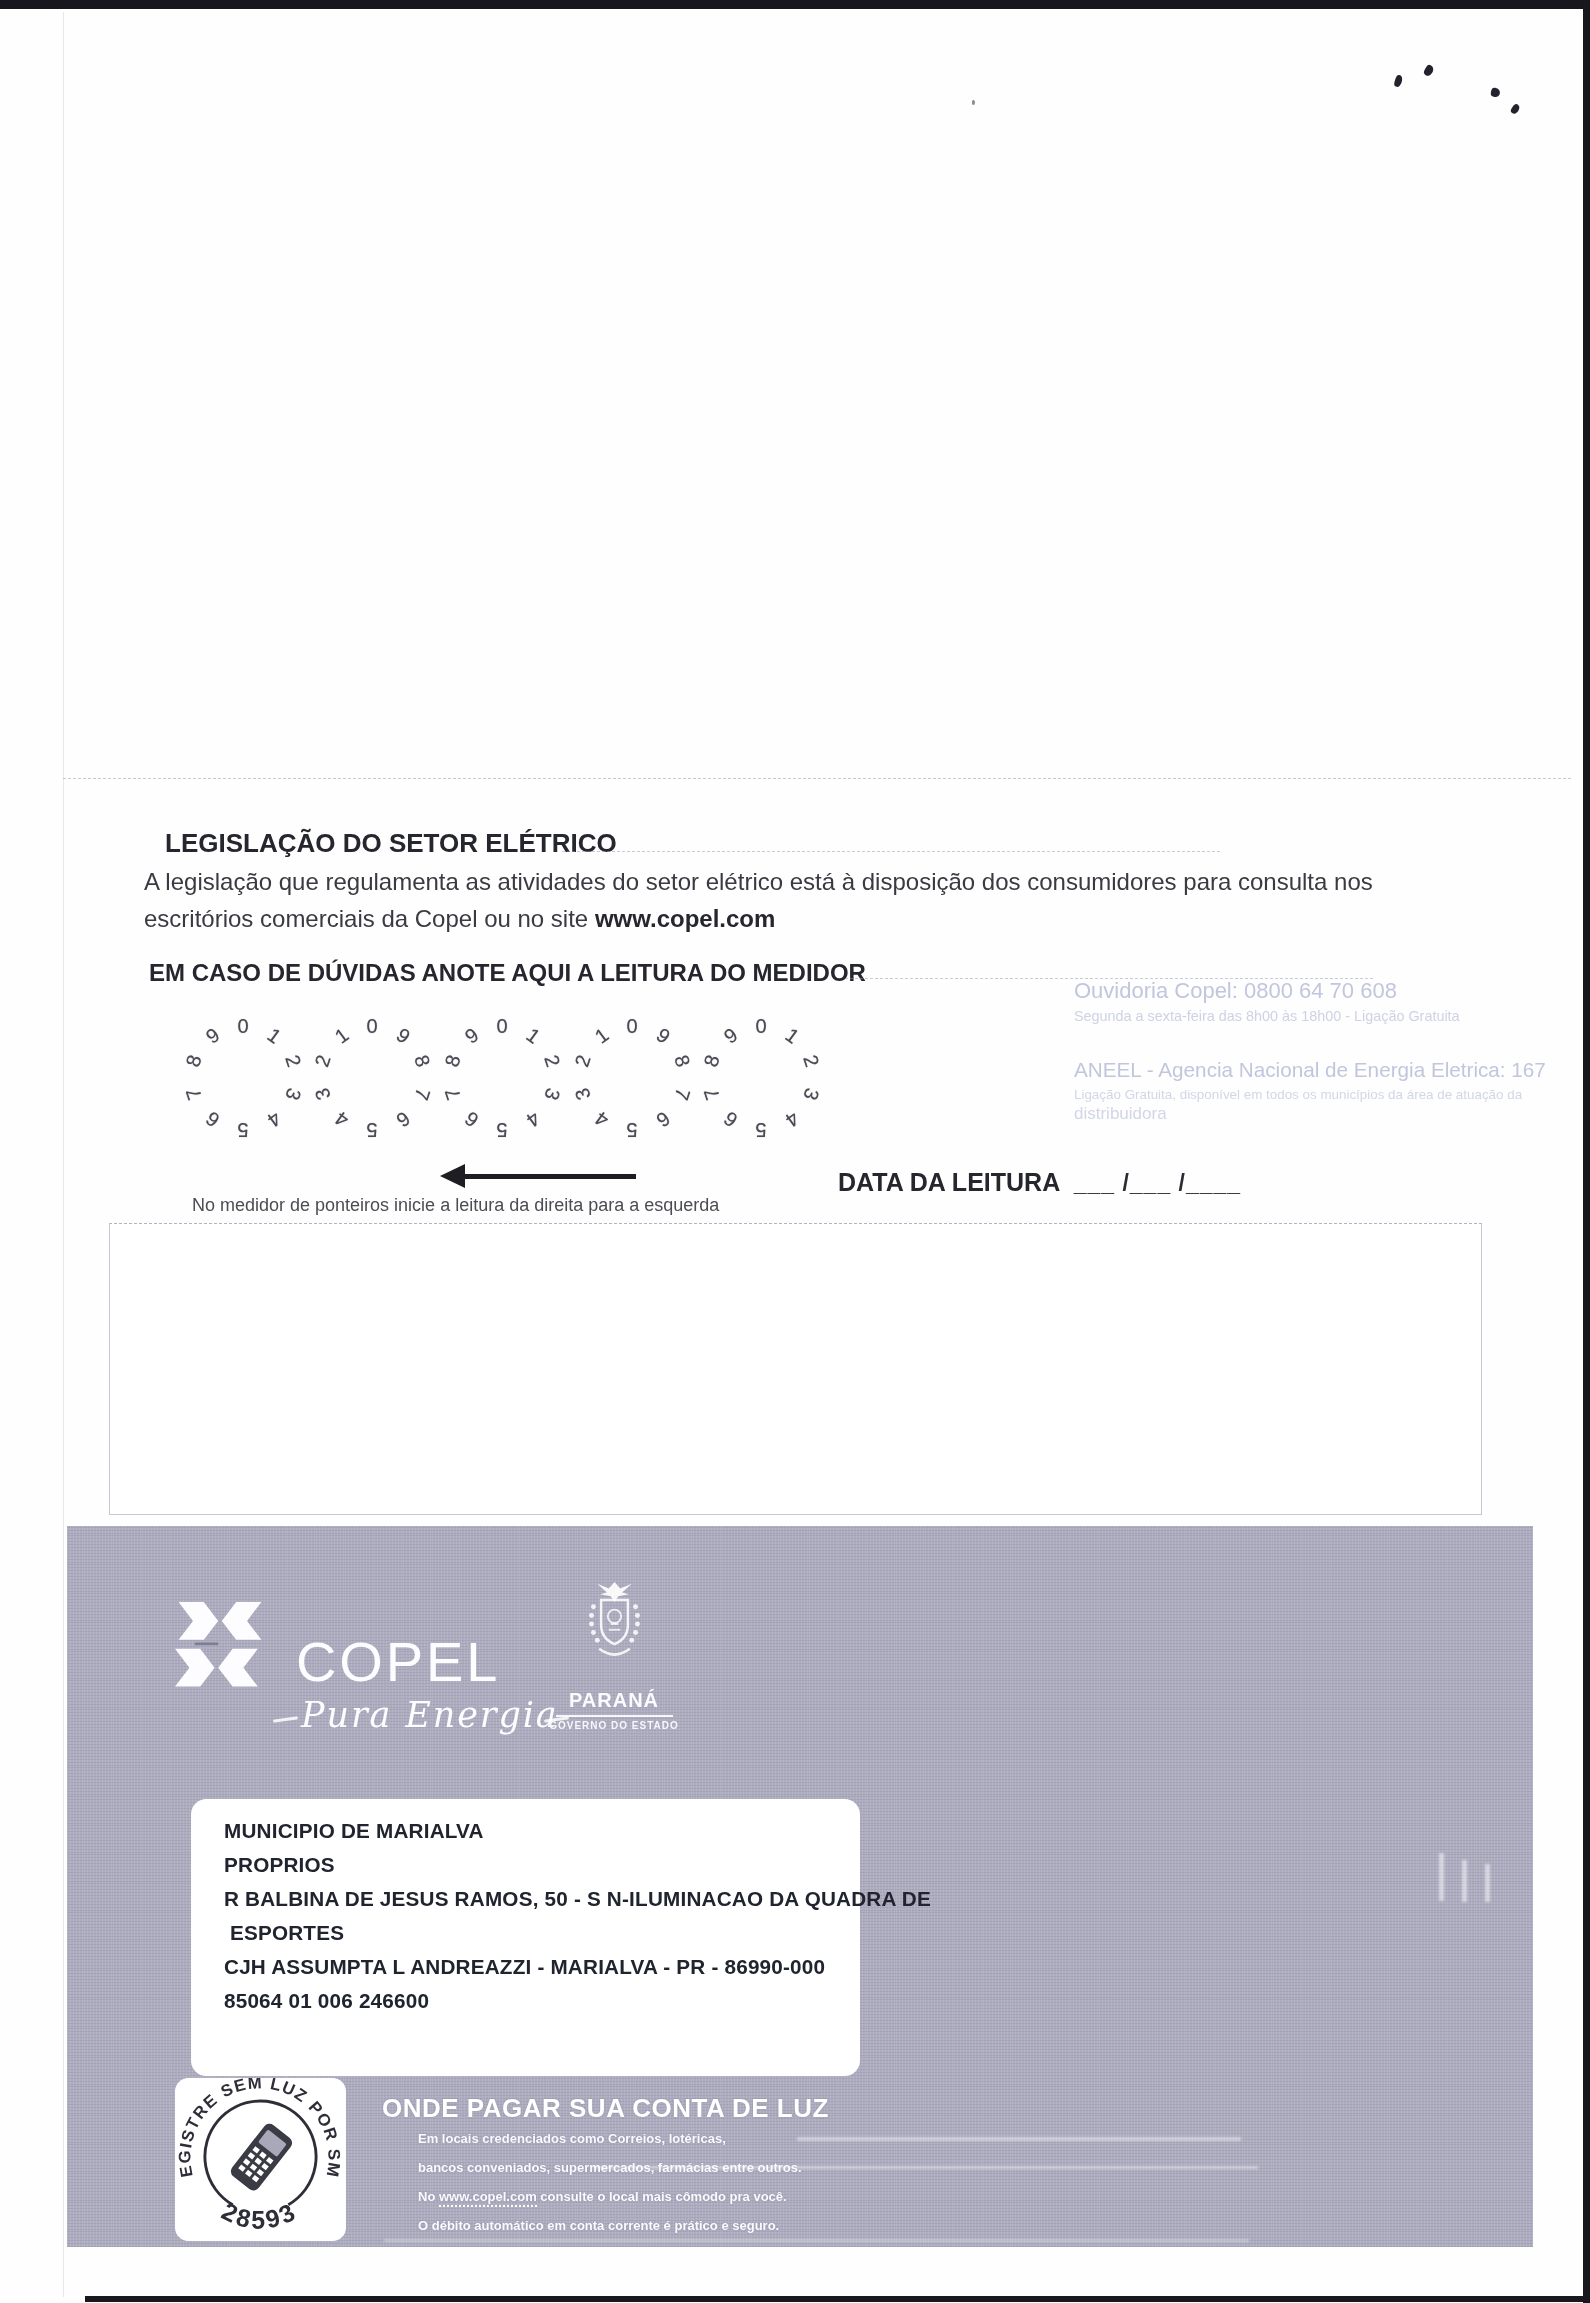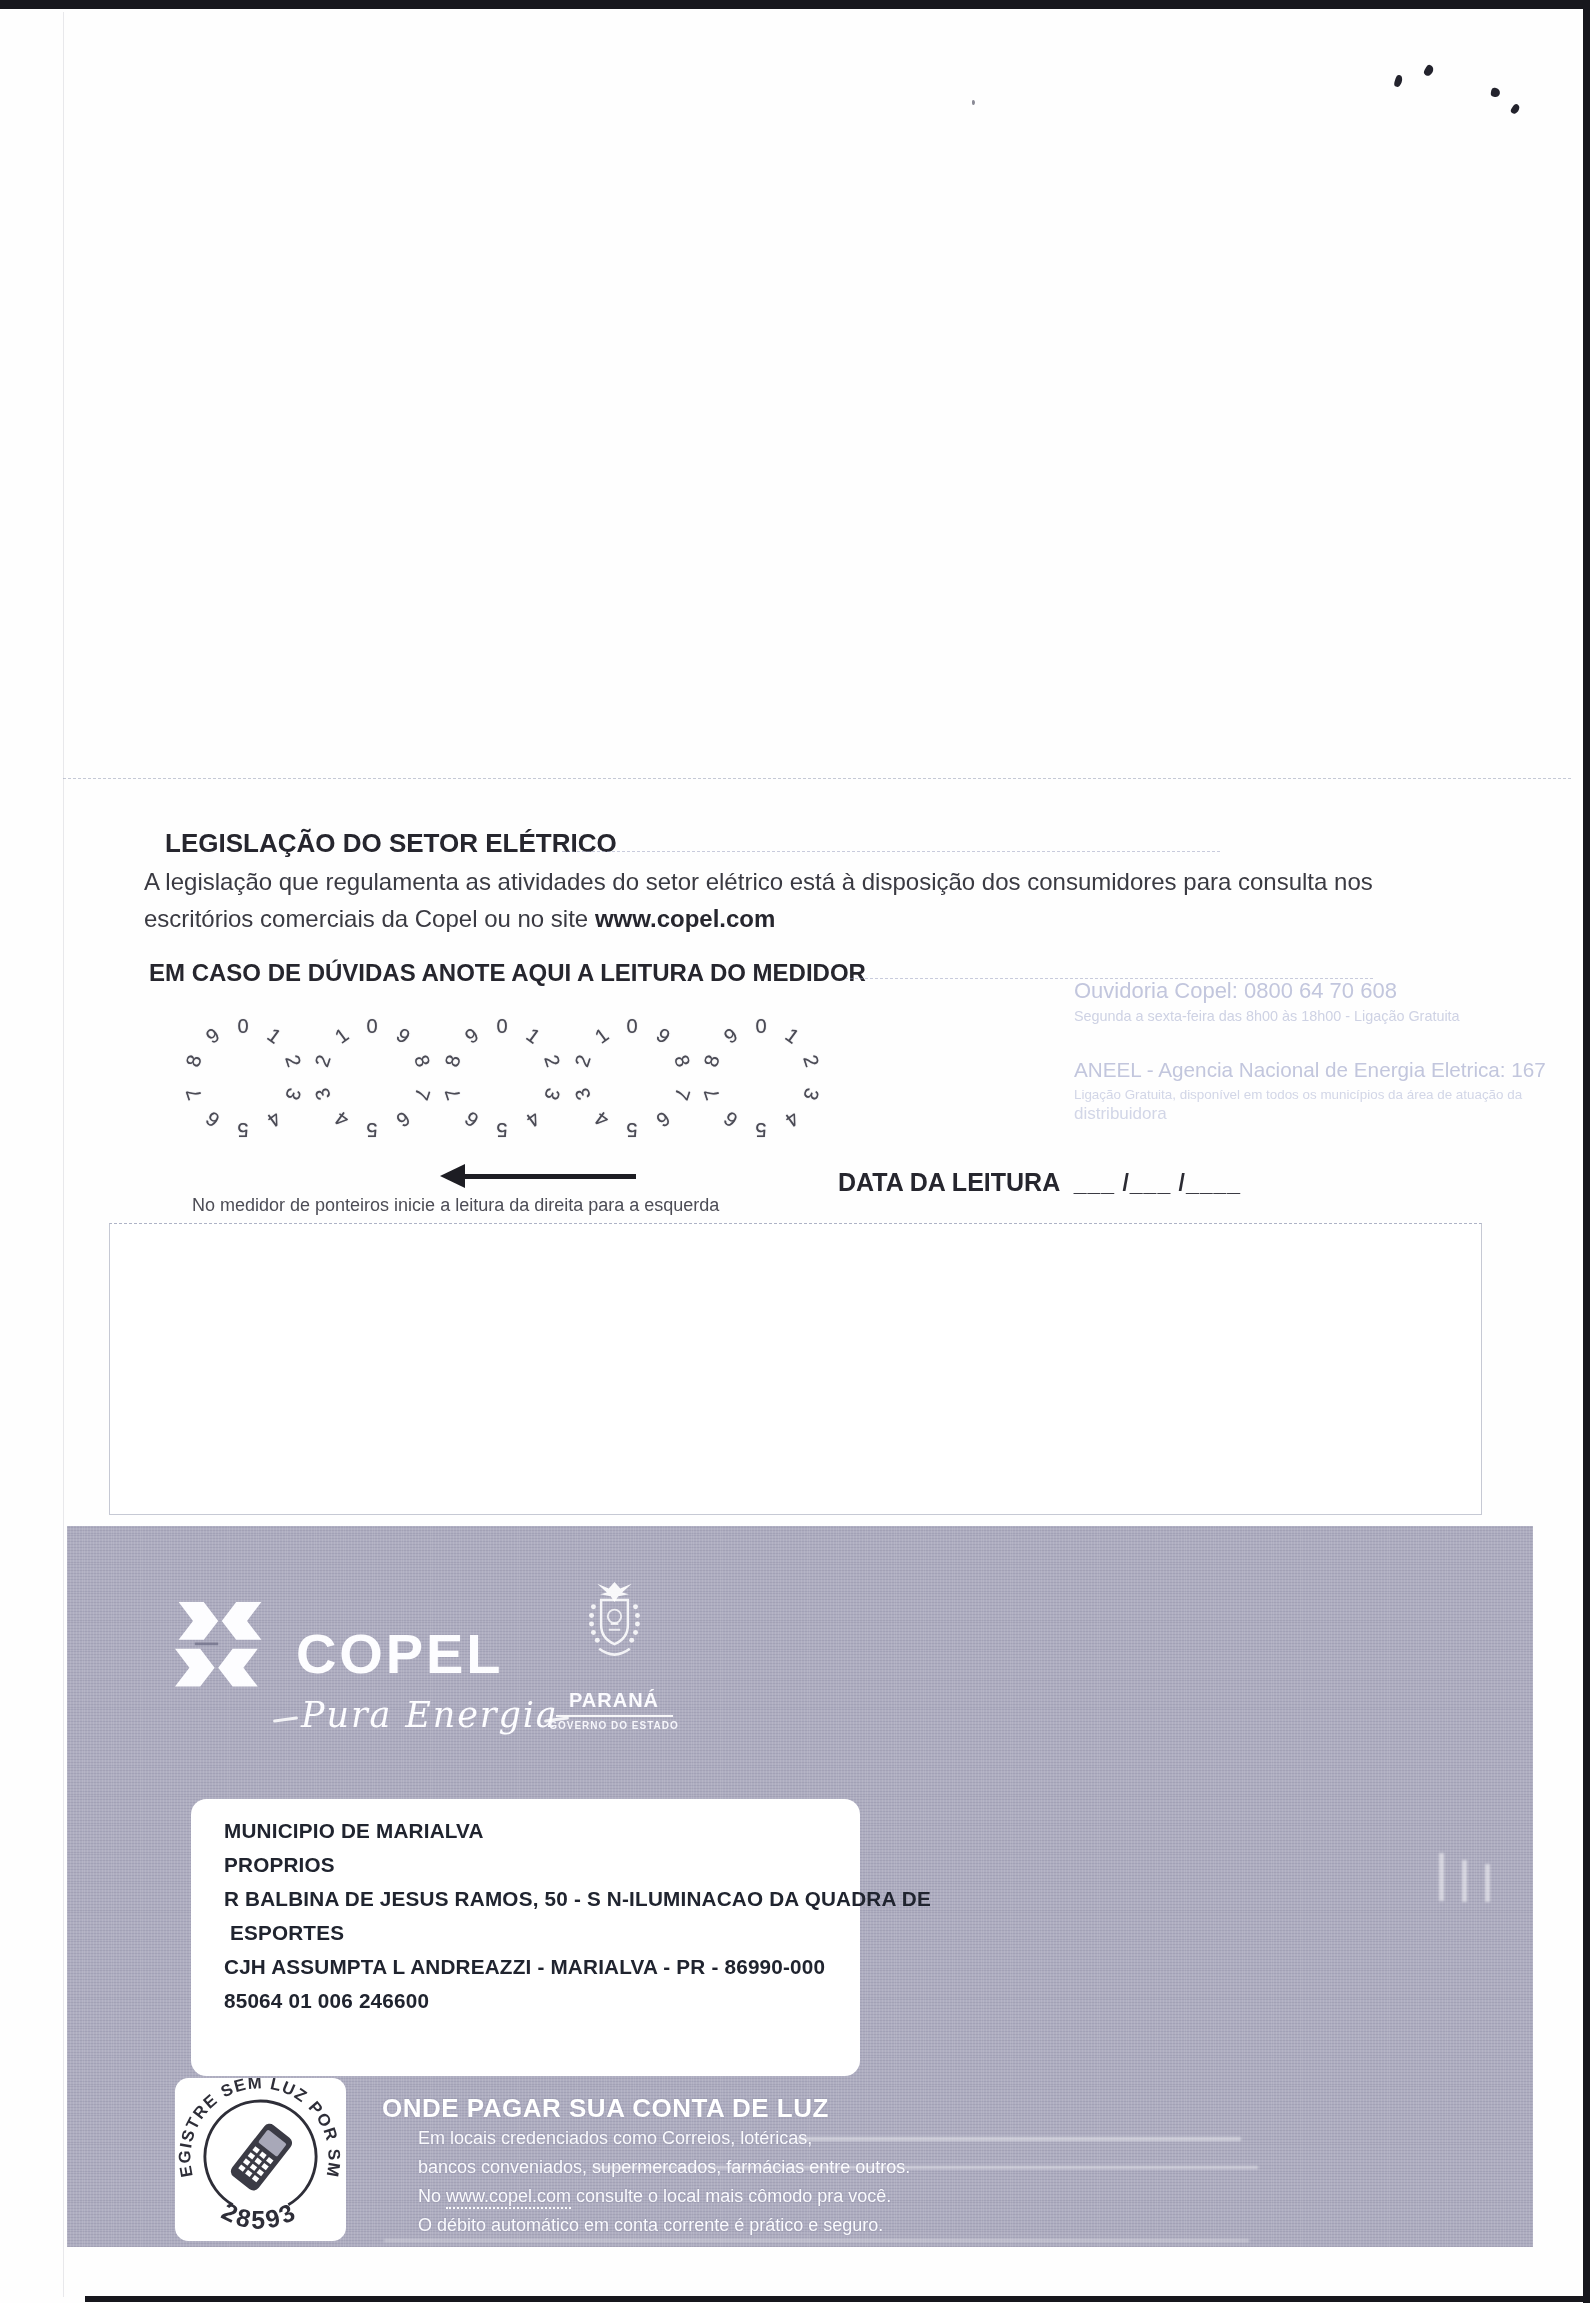--- a/index.html
+++ b/index.html
@@ -72,21 +72,21 @@
   
   .envelope {
     position:absolute; left:67px; top:1526px; width:1466px; height:721px;
     background-color:#aeadc0;
     background-image:
       repeating-linear-gradient(90deg, rgba(255,255,255,.10) 0 1px, transparent 1px 2.9px),
       repeating-linear-gradient(0deg, rgba(58,56,92,.10) 0 1px, transparent 1px 2.9px);
   }
   .copel-symbol { position:absolute; left:108px; top:73px; }
   .copel-word {
-    position:absolute; left:229px; top:95px; font-size:56px; font-weight:bold;
+    position:absolute; left:229px; top:103px; font-size:56px; font-weight:normal;
     color:#fdfdff; letter-spacing:2.9px; filter:blur(0.4px);text-align:right;
   }
   .copel-tagline {
     position:absolute; left:234px; top:169px; font-family:"DejaVu Serif", serif;
     font-style:italic; font-size:35px; color:#fdfdff; letter-spacing:1.9px; filter:blur(0.5px);
   }
   .tag-dash { position:absolute; top:192px; width:25px; height:2.9px; background:rgba(255,255,255,.85); border-radius:1.9px; }
   .tag-dash.l { left:206px; transform:rotate(-8deg); }
   .tag-dash.r { left:477px; transform:rotate(-8deg); }
   .parana { position:absolute; left:478px; top:54px; width:138px; text-align:center; filter:blur(0.4px); }
@@ -106,21 +106,21 @@
   .stamp {
     position:absolute; left:108px; top:552px; width:171px; height:163px;
     background:#ffffff; border-radius:13.4px;
   }
   .payment { position:absolute; left:315px; top:567px; width:596px; filter:blur(0.3px); }
   .pay-title {
     font-size:26px; font-weight:bold; color:#ffffff; letter-spacing:0.5px;
     line-height:31px; text-shadow:0 0 1.9px rgba(120,120,150,.6);
   }
   .pay-line {
-    font-size:18px; font-weight:normal; color:#fbfbfe; line-height:29px;
+    font-size:13px; font-weight:bold; color:#fbfbfe; line-height:29px;
     text-shadow:0 0 1.9px rgba(120,120,150,.6); white-space:nowrap;padding-left:36px;
   }
   .pay-link { border-bottom:2.9px dotted rgba(255,255,255,.95); padding-bottom:1px; }
 
   .streak { position:absolute; background:rgba(255,255,255,.42); filter:blur(1px); }
   .st1 { left:730px; top:611px; width:444px; height:3.8px; }
   .st2 { left:526px; top:640px; width:665px; height:2.9px; }
   .st3 { left:317px; top:713px; width:865px; height:2.9px; background:rgba(255,255,255,.30); }
   .vmark { position:absolute; background:rgba(255,255,255,.5); filter:blur(1.2px); width:4.8px; }
   .vm1 { left:1372px; top:327px; height:48px; }

